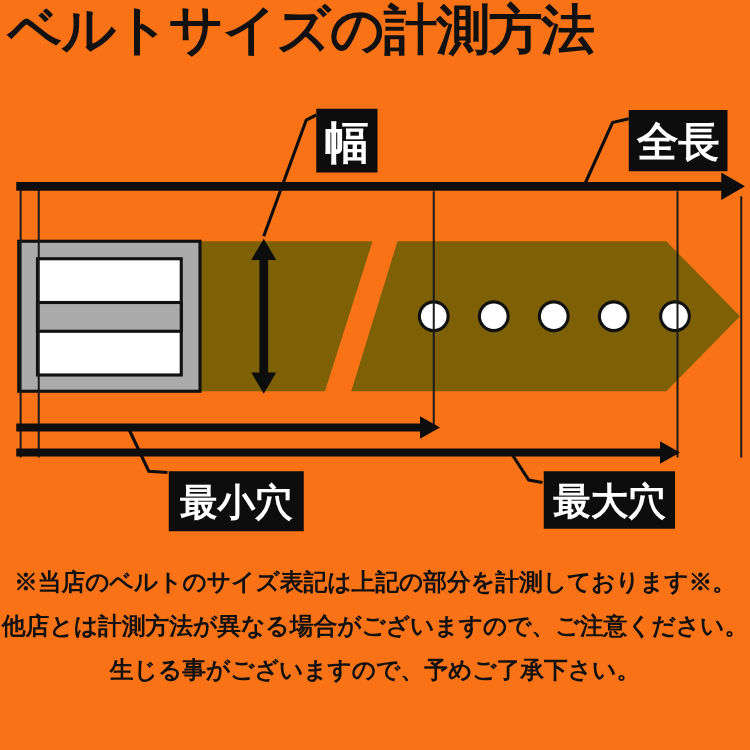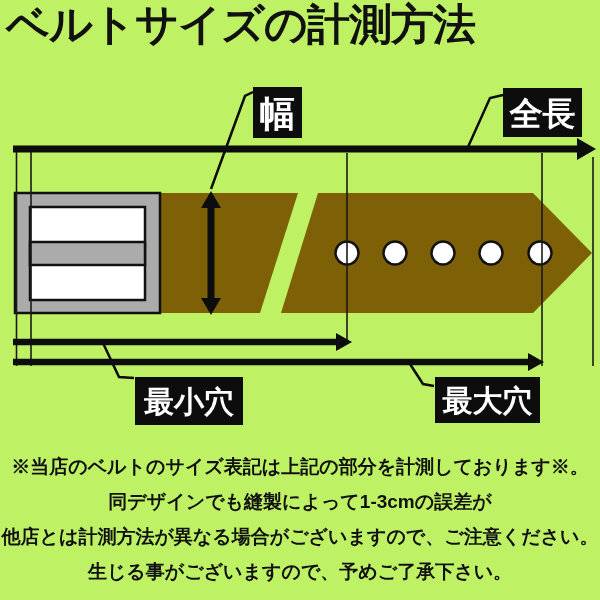--- a/index.html
+++ b/index.html
@@ -1,17 +1,17 @@
 <!DOCTYPE html>
 <html><head>
 <meta charset="utf-8">
 <style>
   html,body { margin:0; padding:0; background:#ffffff; }
   body { width:600px; height:600px; font-family:"Liberation Sans", sans-serif; }
-  .page { position:relative; width:600px; height:600px; overflow:hidden; background:#bef264; }
+  .page { position:relative; width:600px; height:600px; overflow:hidden; background:#f97316; }
   .title {
     position:absolute; left:6px; top:-3px; margin:0;
     font-size:43px; line-height:54px; font-weight:bold; color:#111111;
     letter-spacing:-1px; white-space:nowrap;
   }
   .diagram { position:absolute; left:0; top:0; width:600px; height:600px; }
   .diagram text {
     font-family:"Liberation Sans", sans-serif;
     font-weight:bold;
     text-anchor:middle;
@@ -85,18 +85,17 @@
 
     <rect x="135" y="377" width="108" height="48" fill="#0d0d0d"></rect>
     <text x="189" y="412" font-size="30" fill="#ffffff">最小穴</text>
 
     <rect x="435" y="377" width="105" height="46" fill="#0d0d0d"></rect>
     <text x="487.5" y="411" font-size="30" fill="#ffffff">最大穴</text>
   </svg>
 
   <div class="notes">
     <div class="note-line">※当店のベルトのサイズ表記は上記の部分を計測しております※。</div>
-    <div class="note-line">同デザインでも縫製によって1-3cmの誤差が</div>
     <div class="note-line">他店とは計測方法が異なる場合がございますので、ご注意ください。</div>
     <div class="note-line">生じる事がございますので、予めご了承下さい。</div>
   </div>
 
 </div>
 
 </body></html>

